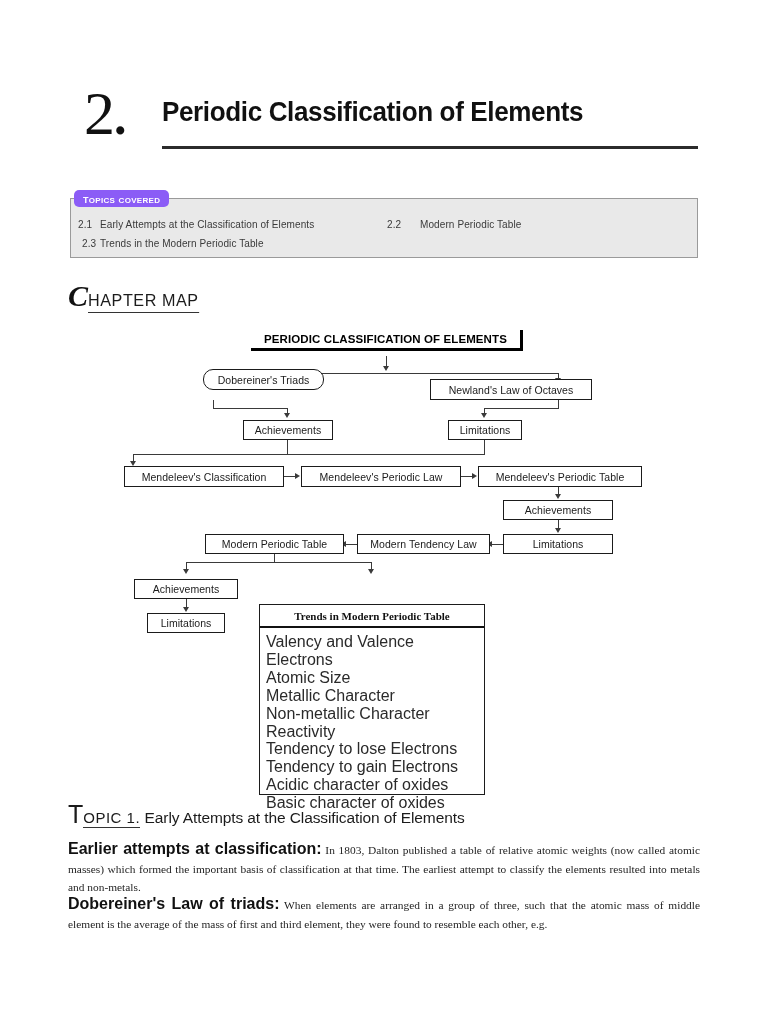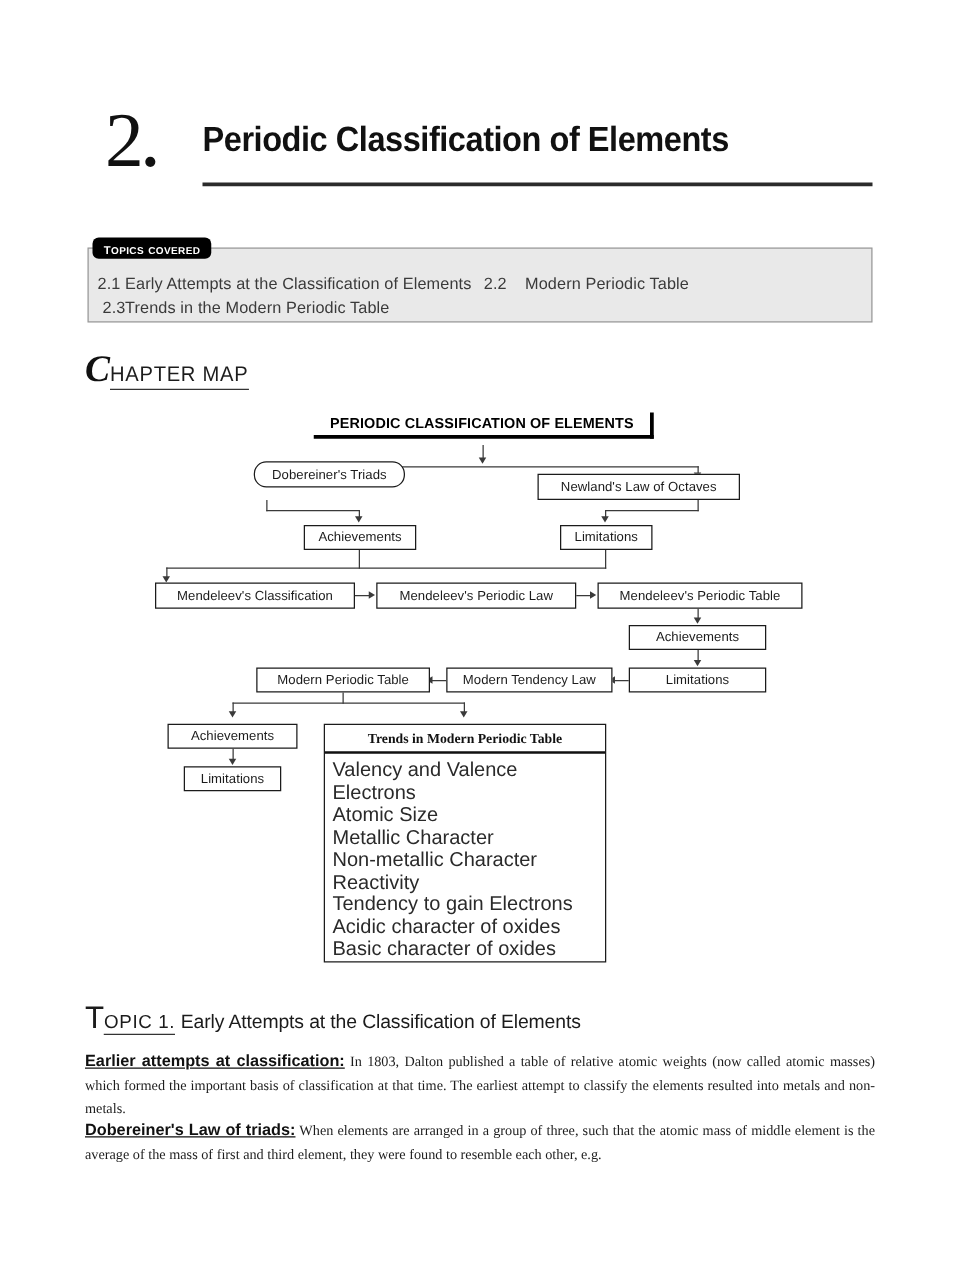--- a/index.html
+++ b/index.html
@@ -13,25 +13,25 @@
   #chapter-number .dot{font-weight:700;font-size:50px;}
   #chapter-title{position:absolute;left:90px;top:8px;font-family:"Liberation Sans",sans-serif;
     font-size:28px;font-weight:700;letter-spacing:-0.4px;color:#111;
     transform:scaleX(0.93);transform-origin:left center;white-space:nowrap;}
   #chapter-rule{position:absolute;left:90px;top:58px;width:536px;height:3px;background:#2b2b2b;}
 
   
   #topics-panel{position:absolute;left:70px;top:198px;width:626px;height:58px;
     background:#e9e9e9;border:1px solid #9a9a9a;}
   #topics-tab{position:absolute;left:74px;top:190px;height:17px;padding:0 9px;
-    background:#000000;border-radius:5px;color:#fff;display:flex;align-items:center;}
+    background:#8b5cf6;border-radius:5px;color:#fff;display:flex;align-items:center;}
   #topics-tab span{font-size:11px;font-weight:700;letter-spacing:0.3px;
      font-variant:small-caps;text-transform:lowercase;}
   #topics-tab span::first-letter{font-size:12.5px;}
-  .topics-row{position:absolute;font-size:13px;color:#3a3a3a;letter-spacing:0.1px;text-align:right;}
+  .topics-row{position:absolute;font-size:10px;color:#3a3a3a;letter-spacing:0.1px;text-align:right;}
 
   
   #chapter-map-head{position:absolute;left:68px;top:282px;}
   #cm-drop{font-family:"Liberation Serif",serif;font-style:italic;font-weight:700;
     font-size:30px;line-height:28px;color:#111;}
   #cm-rest{font-size:17px;letter-spacing:0.6px;color:#1c1c1c;
     border-bottom:1.6px solid #333;padding-bottom:1px;
     transform:scaleX(0.95);display:inline-block;transform-origin:left bottom;}
 
   
@@ -47,40 +47,40 @@
   .line{position:absolute;background:#3a3a3a;}
   .h{height:1.1px;} .v{width:1.1px;}
   .arrow{position:absolute;width:0;height:0;border-left:3.6px solid transparent;
     border-right:3.6px solid transparent;border-top:5.2px solid #3a3a3a;}
   .arrow-l{position:absolute;width:0;height:0;border-top:3.6px solid transparent;
     border-bottom:3.6px solid transparent;border-right:5.2px solid #3a3a3a;}
   .arrow-r{position:absolute;width:0;height:0;border-top:3.6px solid transparent;
     border-bottom:3.6px solid transparent;border-left:5.2px solid #3a3a3a;}
 
   
-  #n-trends{position:absolute;left:259px;top:579px;width:226px;height:191px;
+  #n-trends{position:absolute;left:259px;top:604px;width:226px;height:191px;
     border:1.3px solid #1b1b1b;background:#fff;box-sizing:border-box;}
   #trends-head{height:21px;border-bottom:2.2px solid #111;display:flex;
     align-items:center;justify-content:center;font-family:"Liberation Serif",serif;
     font-size:11px;font-weight:700;color:#111;}
   #trends-list{padding:5px 0 0 6px;}
   #trends-list div{font-size:16px;color:#2a2a2a;line-height:17.9px;
     font-family:"Liberation Sans",sans-serif;}
 
   
   #topic1{position:absolute;left:68px;top:800px;white-space:nowrap;}
   #tp-t{font-size:25px;font-weight:400;font-family:"Liberation Sans",sans-serif;color:#1b1b1b;}
   #tp-opic{font-size:15px;letter-spacing:0.5px;color:#1b1b1b;
     border-bottom:1.7px solid #333;padding-bottom:1px;}
   #tp-title{font-size:15.5px;color:#1b1b1b;letter-spacing:-0.1px;}
 
   
   .para{position:absolute;left:68px;width:632px;font-family:"Liberation Serif",serif;
     font-size:11.4px;line-height:18.6px;color:#1d1d1d;text-align:justify;}
-  .para b{font-family:"Liberation Sans",sans-serif;font-size:13px;font-weight:700;color:#111;text-decoration:underline;}
+  .para b{font-family:"Liberation Sans",sans-serif;font-size:16px;font-weight:700;color:#111;}
   #para1{top:840px;} #para2{top:895px;}
 </style>
 </head>
 <body>
 
 <div id="chapter-head">
   <div id="chapter-number">
     <span>2</span><span class="dot">.</span>
   </div>
   <div id="chapter-title">Periodic Classification of Elements</div>
@@ -172,20 +172,21 @@
   <div class="node" style="left:147px;top:613px;width:78px;height:20px;">Limitations</div>
 
   <div id="n-trends">
     <div id="trends-head">Trends in Modern Periodic Table</div>
     <div id="trends-list">
       <div>Valency and Valence Electrons</div>
       <div>Atomic Size</div>
       <div>Metallic Character</div>
       <div>Non-metallic Character</div>
       <div>Reactivity</div>
+      <div>Tendency to lose Electrons</div>
       <div>Tendency to gain Electrons</div>
       <div>Acidic character of oxides</div>
       <div>Basic character of oxides</div>
     </div>
   </div>
 </div>
 
 <div id="topic1">
   <span id="tp-t">T</span><span id="tp-opic">OPIC 1.</span>
   <span id="tp-title">Early Attempts at the Classification of Elements</span>

